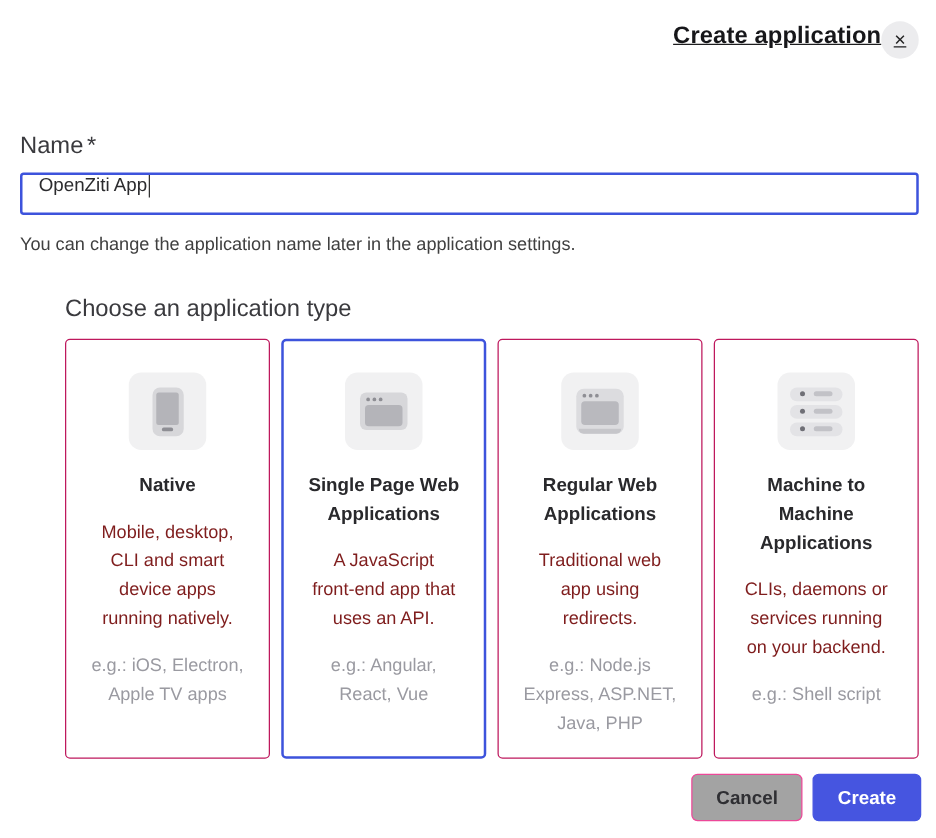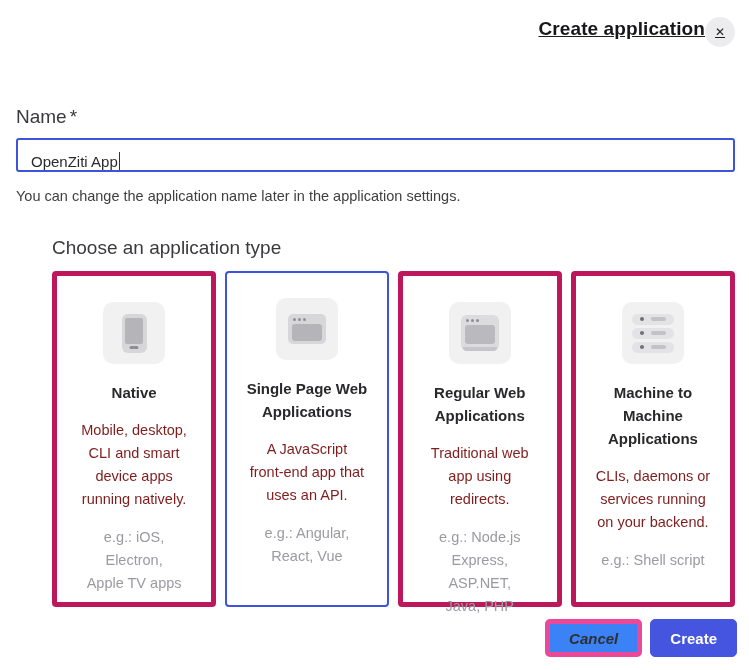--- a/index.html
+++ b/index.html
@@ -24,34 +24,34 @@
   }
 
   
   .name-section { margin-top: 59px; }
   .field-label { font-size: 19px; font-weight: 500; color: #3a3a3e; }
   .req { color: #3a3a3e; margin-left: 3px; }
   .name-input {
     margin-top: 10px;
     height: 34px; width: 719px;
     border: 2px solid #3d53dc; border-radius: 3px;
-    display: flex; align-items: flex-end;
+    display: flex; align-items: flex-start;
     padding: 0 13px;
     font-size: 15px; color: #2b2b2e;
     background: #fff; cursor: text;
   }
   .caret { display: inline-block; width: 1px; height: 18px; background: #333; margin-left: 1px; }
   .helper-text { margin-top: 16px; font-size: 14.5px; color: #404040; }
 
   
   .type-section { margin-top: 33px; margin-left: 36px; }
   .cards { margin-top: 12px; display: flex; gap: 9px; }
   .type-card {
     width: 175px; height: 336px;
-    border: 5px solid #be185d; border-radius: 4px;
+    border: 1px solid #be185d; border-radius: 4px;
     background: #fff; text-align: center;
     padding: 26px 18px 0 18px; cursor: pointer;
   }
   .type-card.selected { border: 2px solid #3d53dc; padding: 25px 17px 12px 17px; }
   .card-title { margin-top: 17px; font-size: 15px; font-weight: 600; color: #29292c; line-height: 23px; white-space: pre-line; }
   .card-desc  { margin-top: 15px; font-size: 14.5px; color: #7f1d1d; line-height: 23px; white-space: pre-line; }
   .card-eg    { margin-top: 15px; font-size: 14.5px; color: #9a9aa1; line-height: 23px; white-space: pre-line; }
 
   
   .icon-tile {
@@ -78,21 +78,21 @@
   .server-dot { width: 4px; height: 4px; background: #6f6f76; border-radius: 50%; margin-left: 8px; }
   .server-bar { width: 15px; height: 4px; background: #c2c2c7; border-radius: 2px; margin-left: 7px; }
 
   
   .dlg-footer {
     position: absolute; right: 12px; bottom: 13px;
     display: flex; gap: 8px;
   }
   .btn { height: 38px; border-radius: 5px; font-size: 15px; font-weight: 600;
          font-family: "Liberation Sans", sans-serif; cursor: pointer; padding: 0 19px; }
-  .btn-cancel { background: #3b82f6; border: 5px solid #ec4899; color: #2f2f33; font-style: italic; }
+  .btn-cancel { background: #a3a3a3; border: 1px solid #ec4899; color: #2f2f33; }
   .btn-create { background: #4655e0; border: 1px solid #4655e0; color: #fff; }
 </style>
 </head>
 <body>
 
 <div class="dialog">
 
   <div class="dlg-header">
     <div class="dlg-title">Create application</div>
     <button class="close-btn">

